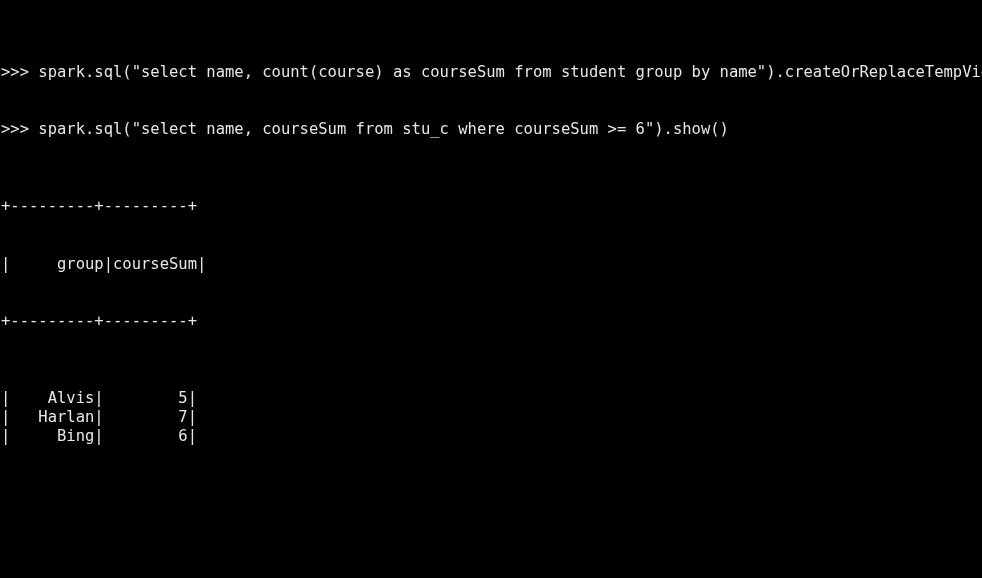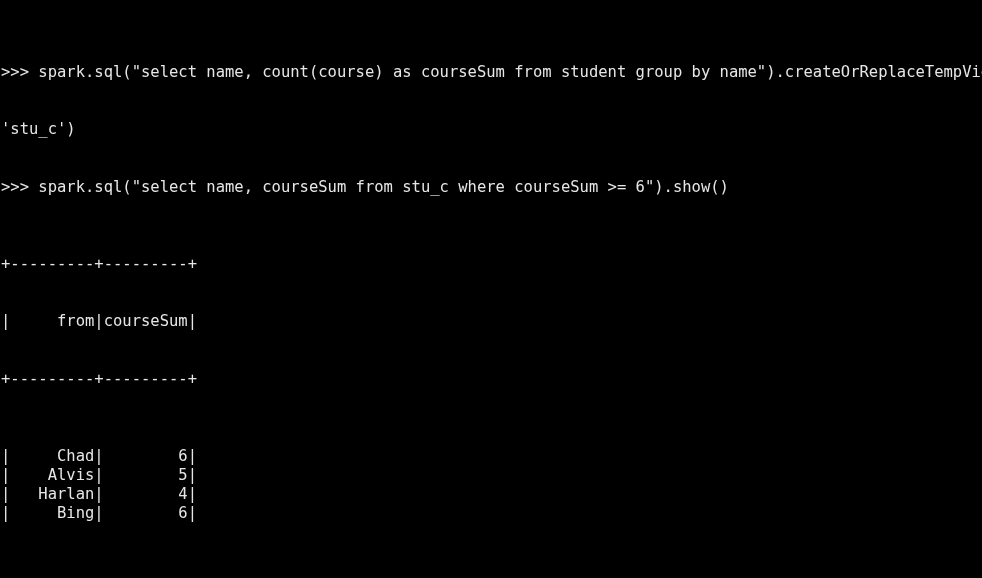--- a/index.html
+++ b/index.html
@@ -33,28 +33,27 @@
     height: 19.2px;
     font-family: "DejaVu Sans Mono", "Liberation Mono", monospace;
   }
 </style>
 </head>
 <body>
 
 <div id="terminal">
 
   <div class="line">&gt;&gt;&gt; spark.sql("select name, count(course) as courseSum from student group by name").createOrReplaceTempView(</div>
-  <div class="line">'stu_c')</div>
   <div class="line">&gt;&gt;&gt; spark.sql("select name, courseSum from stu_c where courseSum &gt;= 6").show()</div>
 
   <div class="line">+---------+---------+</div>
-  <div class="line">|     from|courseSum|</div>
+  <div class="line">|     group|courseSum|</div>
   <div class="line">+---------+---------+</div>
 
-  <div id="table-body"><div class="line">|     Chad|        6|</div><div class="line">|    Alvis|        5|</div><div class="line">|   Harlan|        4|</div><div class="line">|     Bing|        6|</div></div>
+  <div id="table-body"><div class="line">|    Alvis|        5|</div><div class="line">|   Harlan|        7|</div><div class="line">|     Bing|        6|</div></div>
 
   
   
 
   
 
   
 
 </div>
 

